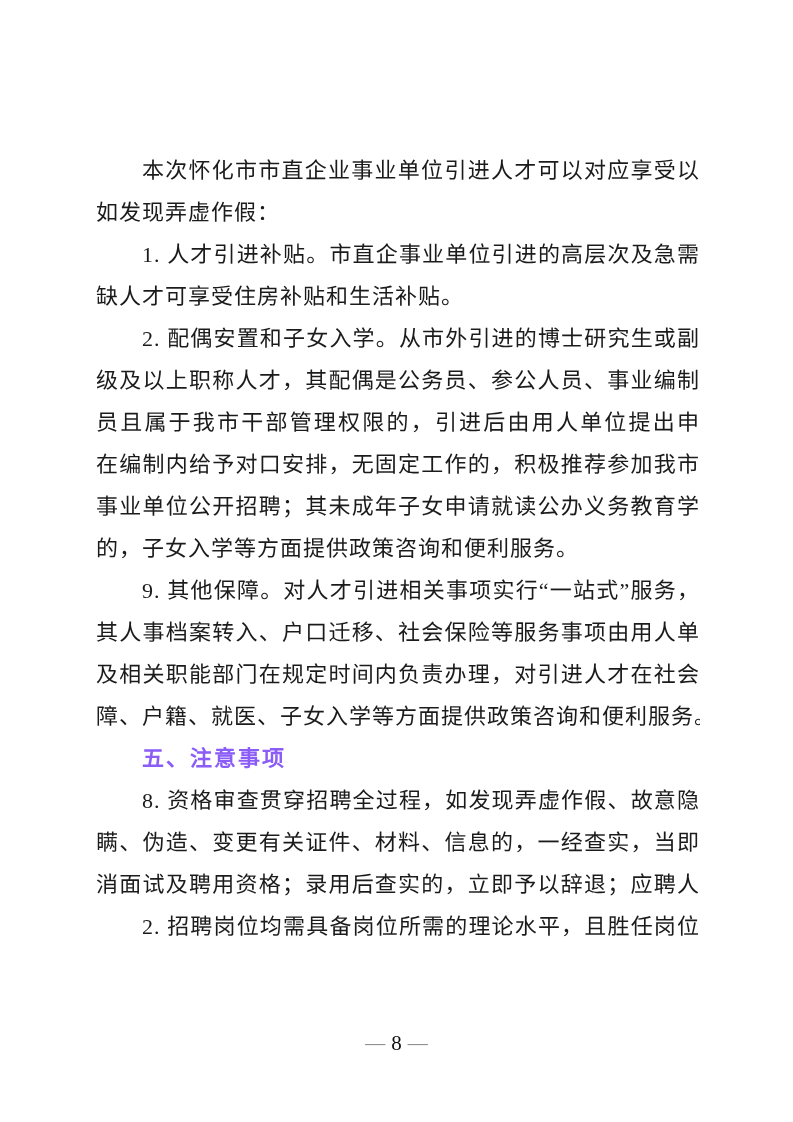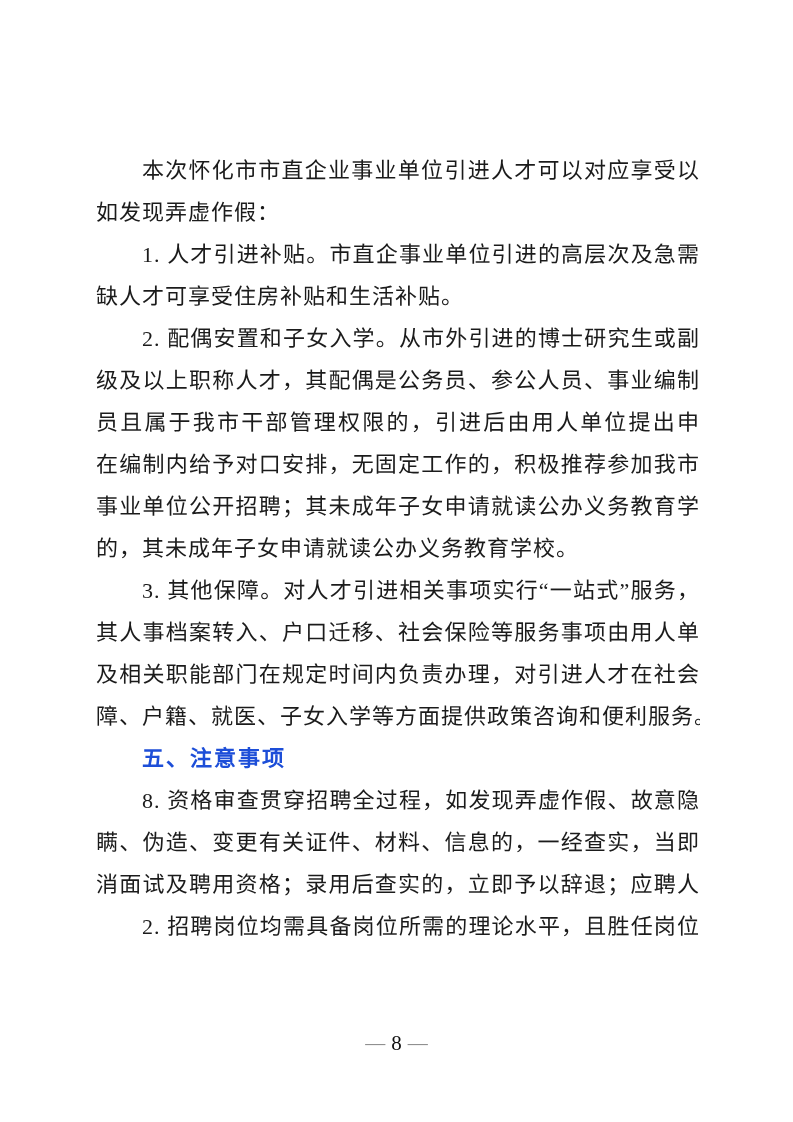--- a/index.html
+++ b/index.html
@@ -39,21 +39,21 @@
     white-space: normal;
     text-align: justify;
     text-align-last: justify;
     text-justify: inter-character;
   }
   .line.indent { padding-left: 46px; }
   .para.heading .line {
     font-family: "Liberation Sans", "DejaVu Sans", sans-serif;
     font-weight: 700;
     letter-spacing: 2px;
-    color: #1d4ed8;
+    color: #8b5cf6;
   }
   .footer {
     position: absolute;
     left: 0;
     right: 0;
     top: 1022px;
     height: 42px;
     line-height: 42px;
     text-align: center;
     font-family: "Liberation Serif", "DejaVu Serif", serif;
@@ -80,24 +80,24 @@
       <div class="para body">
         <div class="line indent fill">1. 人才引进补贴。市直企事业单位引进的高层次及急需紧</div>
         <div class="line">缺人才可享受住房补贴和生活补贴。</div>
       </div>
       <div class="para body">
         <div class="line indent fill">2. 配偶安置和子女入学。从市外引进的博士研究生或副高</div>
         <div class="line fill">级及以上职称人才，其配偶是公务员、参公人员、事业编制人</div>
         <div class="line fill">员且属于我市干部管理权限的，引进后由用人单位提出申请，</div>
         <div class="line fill">在编制内给予对口安排，无固定工作的，积极推荐参加我市企</div>
         <div class="line fill">事业单位公开招聘；其未成年子女申请就读公办义务教育学校</div>
-        <div class="line">的，其未成年子女申请就读公办义务教育学校。</div>
+        <div class="line">的，子女入学等方面提供政策咨询和便利服务。</div>
       </div>
       <div class="para body">
-        <div class="line indent fill">3. 其他保障。对人才引进相关事项实行“一站式”服务，</div>
+        <div class="line indent fill">9. 其他保障。对人才引进相关事项实行“一站式”服务，</div>
         <div class="line fill">其人事档案转入、户口迁移、社会保险等服务事项由用人单位</div>
         <div class="line fill">及相关职能部门在规定时间内负责办理，对引进人才在社会保</div>
         <div class="line">障、户籍、就医、子女入学等方面提供政策咨询和便利服务。</div>
       </div>
       <div class="para heading">
         <div class="line indent">五、注意事项</div>
       </div>
       <div class="para body">
         <div class="line indent fill">8. 资格审查贯穿招聘全过程，如发现弄虚作假、故意隐</div>
         <div class="line fill">瞒、伪造、变更有关证件、材料、信息的，一经查实，当即取</div>

